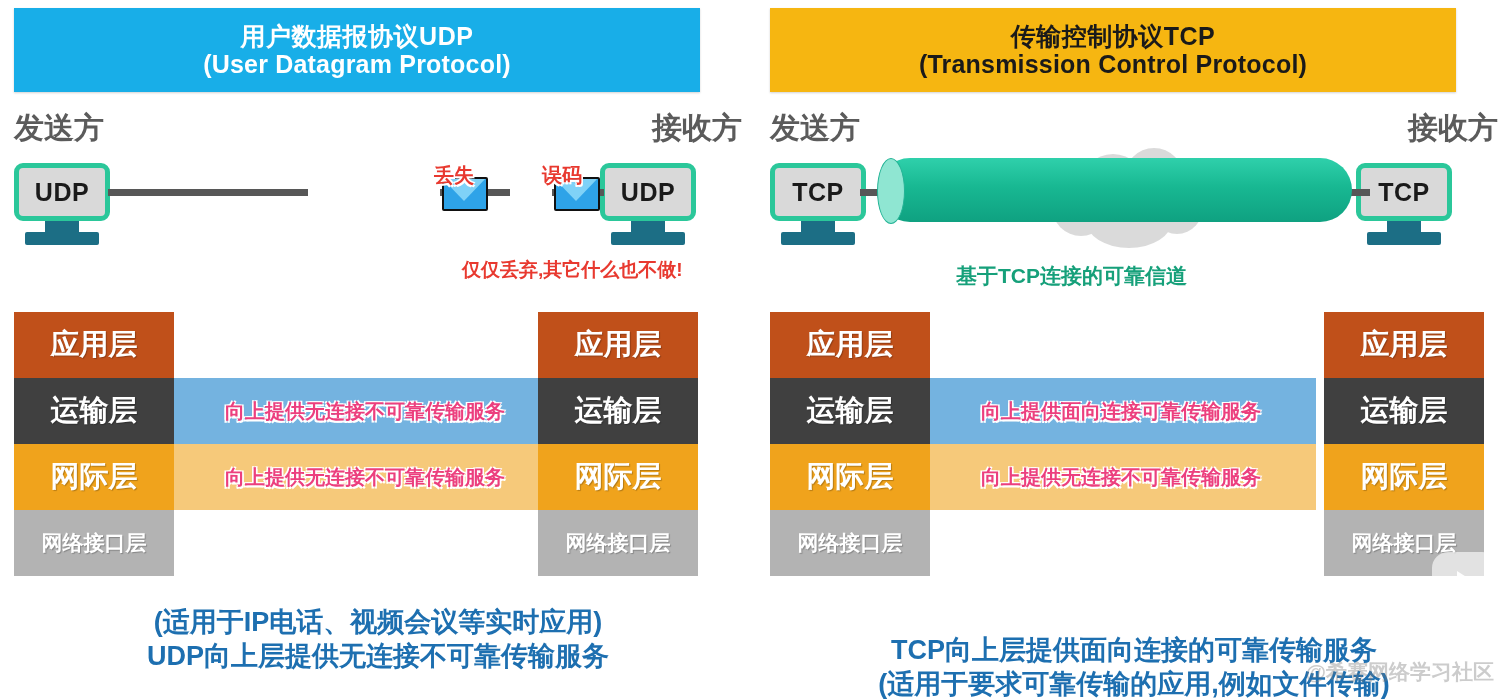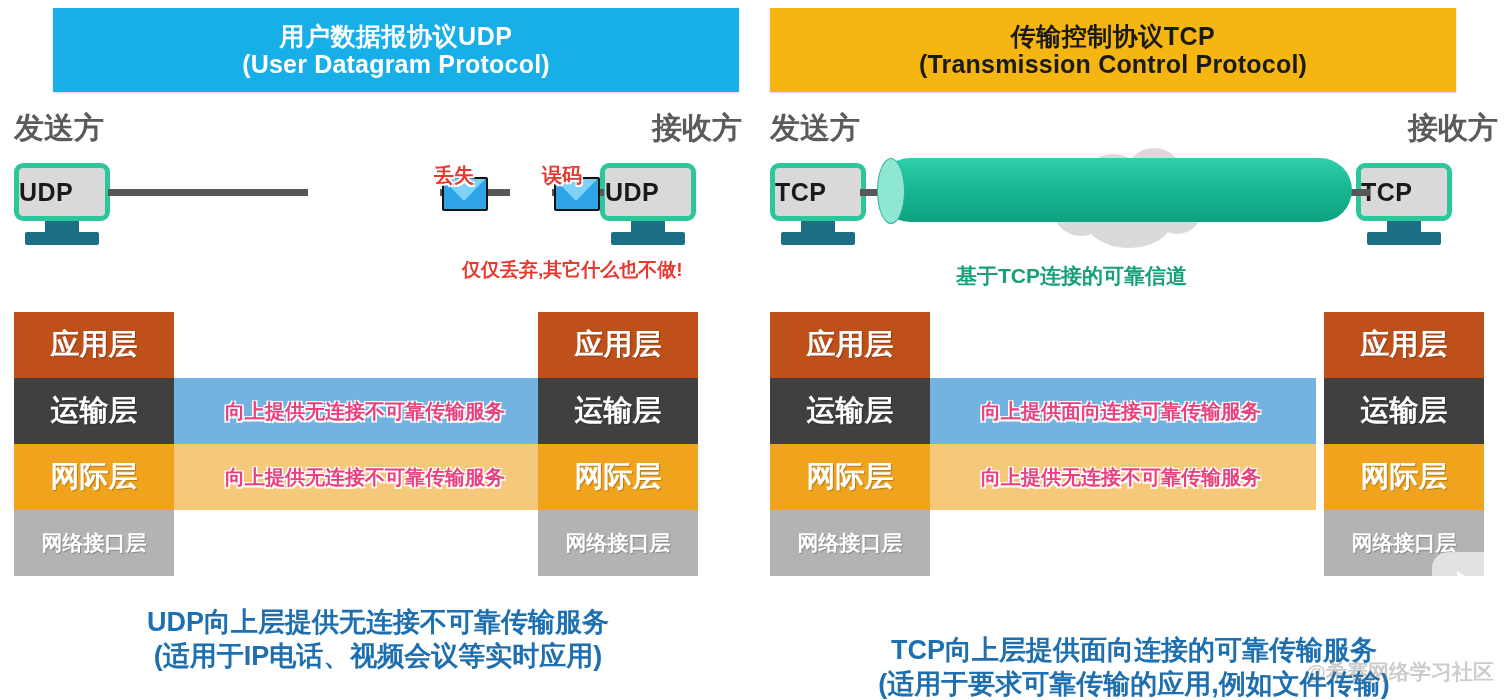--- a/index.html
+++ b/index.html
@@ -10,41 +10,41 @@
   .panel{position:absolute;top:0;height:700px;width:756px;}
   .panel.left{left:0;}
   .panel.right{left:756px;}
 
   
   .banner{
     position:absolute;left:14px;top:8px;width:686px;height:84px;
     display:flex;flex-direction:column;align-items:center;justify-content:center;
     line-height:1.12;box-shadow:0 1px 2px rgba(0,0,0,.18);
   }
-  .banner.udp{background:#18aee8;margin-left:39px;}
+  .banner.udp{background:#18aee8;}
   .banner.tcp{background:#f6b611;}
   .banner .ln1{font-size:25px;font-weight:bold;letter-spacing:.5px;}
   .banner .ln2{font-size:25px;font-weight:bold;letter-spacing:.2px;}
   .banner.udp .ln1,.banner.udp .ln2{color:#ffffff;}
   .banner.tcp .ln1,.banner.tcp .ln2{color:#1a1a1a;}
 
   
   .role{
     position:absolute;font-size:30px;font-weight:bold;color:#5b5b5b;
     text-shadow:1px 1px 0 #ffffff;
   }
   .role.sender{left:14px;top:108px;}
   .role.receiver{right:14px;top:108px;}
 
   
   .host{position:absolute;width:96px;}
   .host .screen{
     width:96px;height:58px;box-sizing:border-box;
     border:5px solid #2bc79a;border-radius:9px;background:#d9d9d9;
-    display:flex;align-items:center;justify-content:flex-start;
+    display:flex;align-items:center;justify-content:center;
   }
   .host .screen span{font-size:25px;font-weight:bold;color:#1a1a1a;letter-spacing:.5px;}
   .host .neck{width:34px;height:11px;background:#1c6e85;margin:0 auto;}
   .host .base{width:74px;height:13px;background:#1c6e85;margin:0 auto;border-radius:2px;}
 
   
   .wire{position:absolute;height:7px;background:#575757;}
 
   
   .cloud{position:absolute;}
@@ -192,22 +192,22 @@
   </div>
 
   <div class="stack" style="left:538px;top:312px;">
     <div class="layer app">应用层</div>
     <div class="layer trans">运输层</div>
     <div class="layer net">网际层</div>
     <div class="layer link">网络接口层</div>
   </div>
 
   <div class="caption" style="top:606px;">
+    <div>(适用于IP电话、视频会议等实时应用)</div>
     <div>UDP向上层提供无连接不可靠传输服务</div>
-    <div>(适用于IP电话、视频会议等实时应用)</div>
   </div>
 </div>
 
 <div class="panel right">
 
   <div class="banner tcp">
     <div class="ln1">传输控制协议TCP</div>
     <div class="ln2">(Transmission Control Protocol)</div>
   </div>
 

